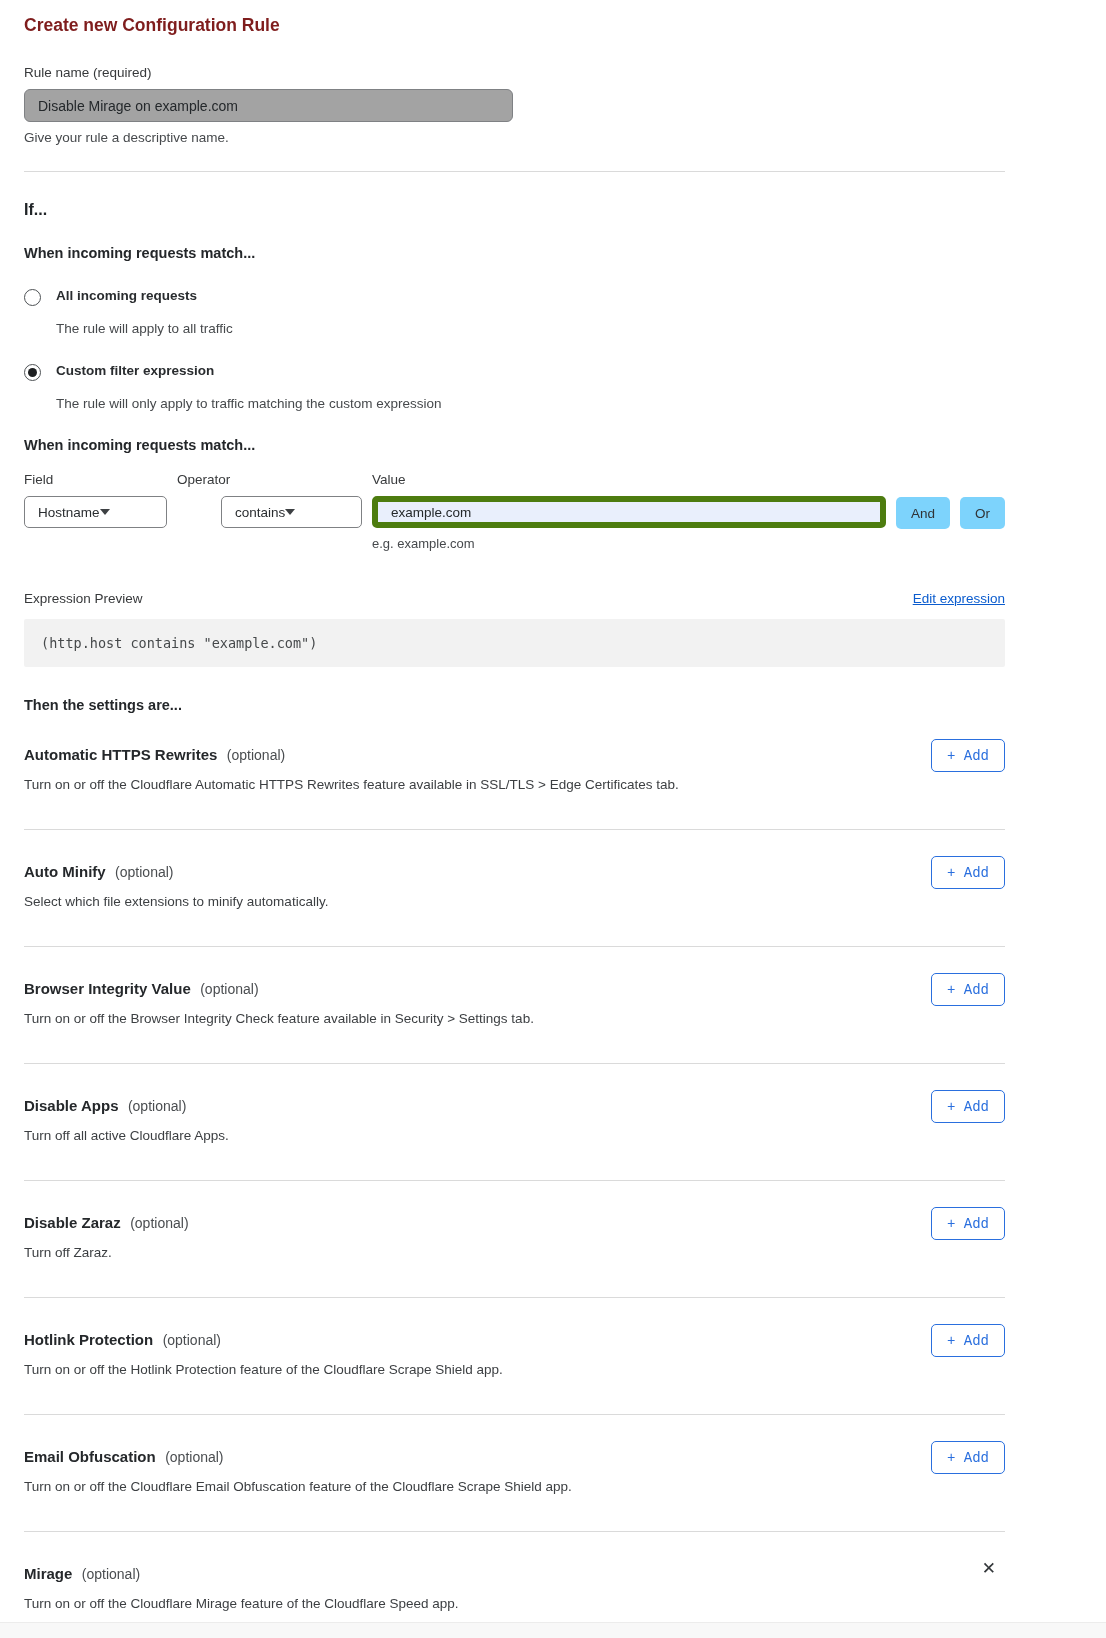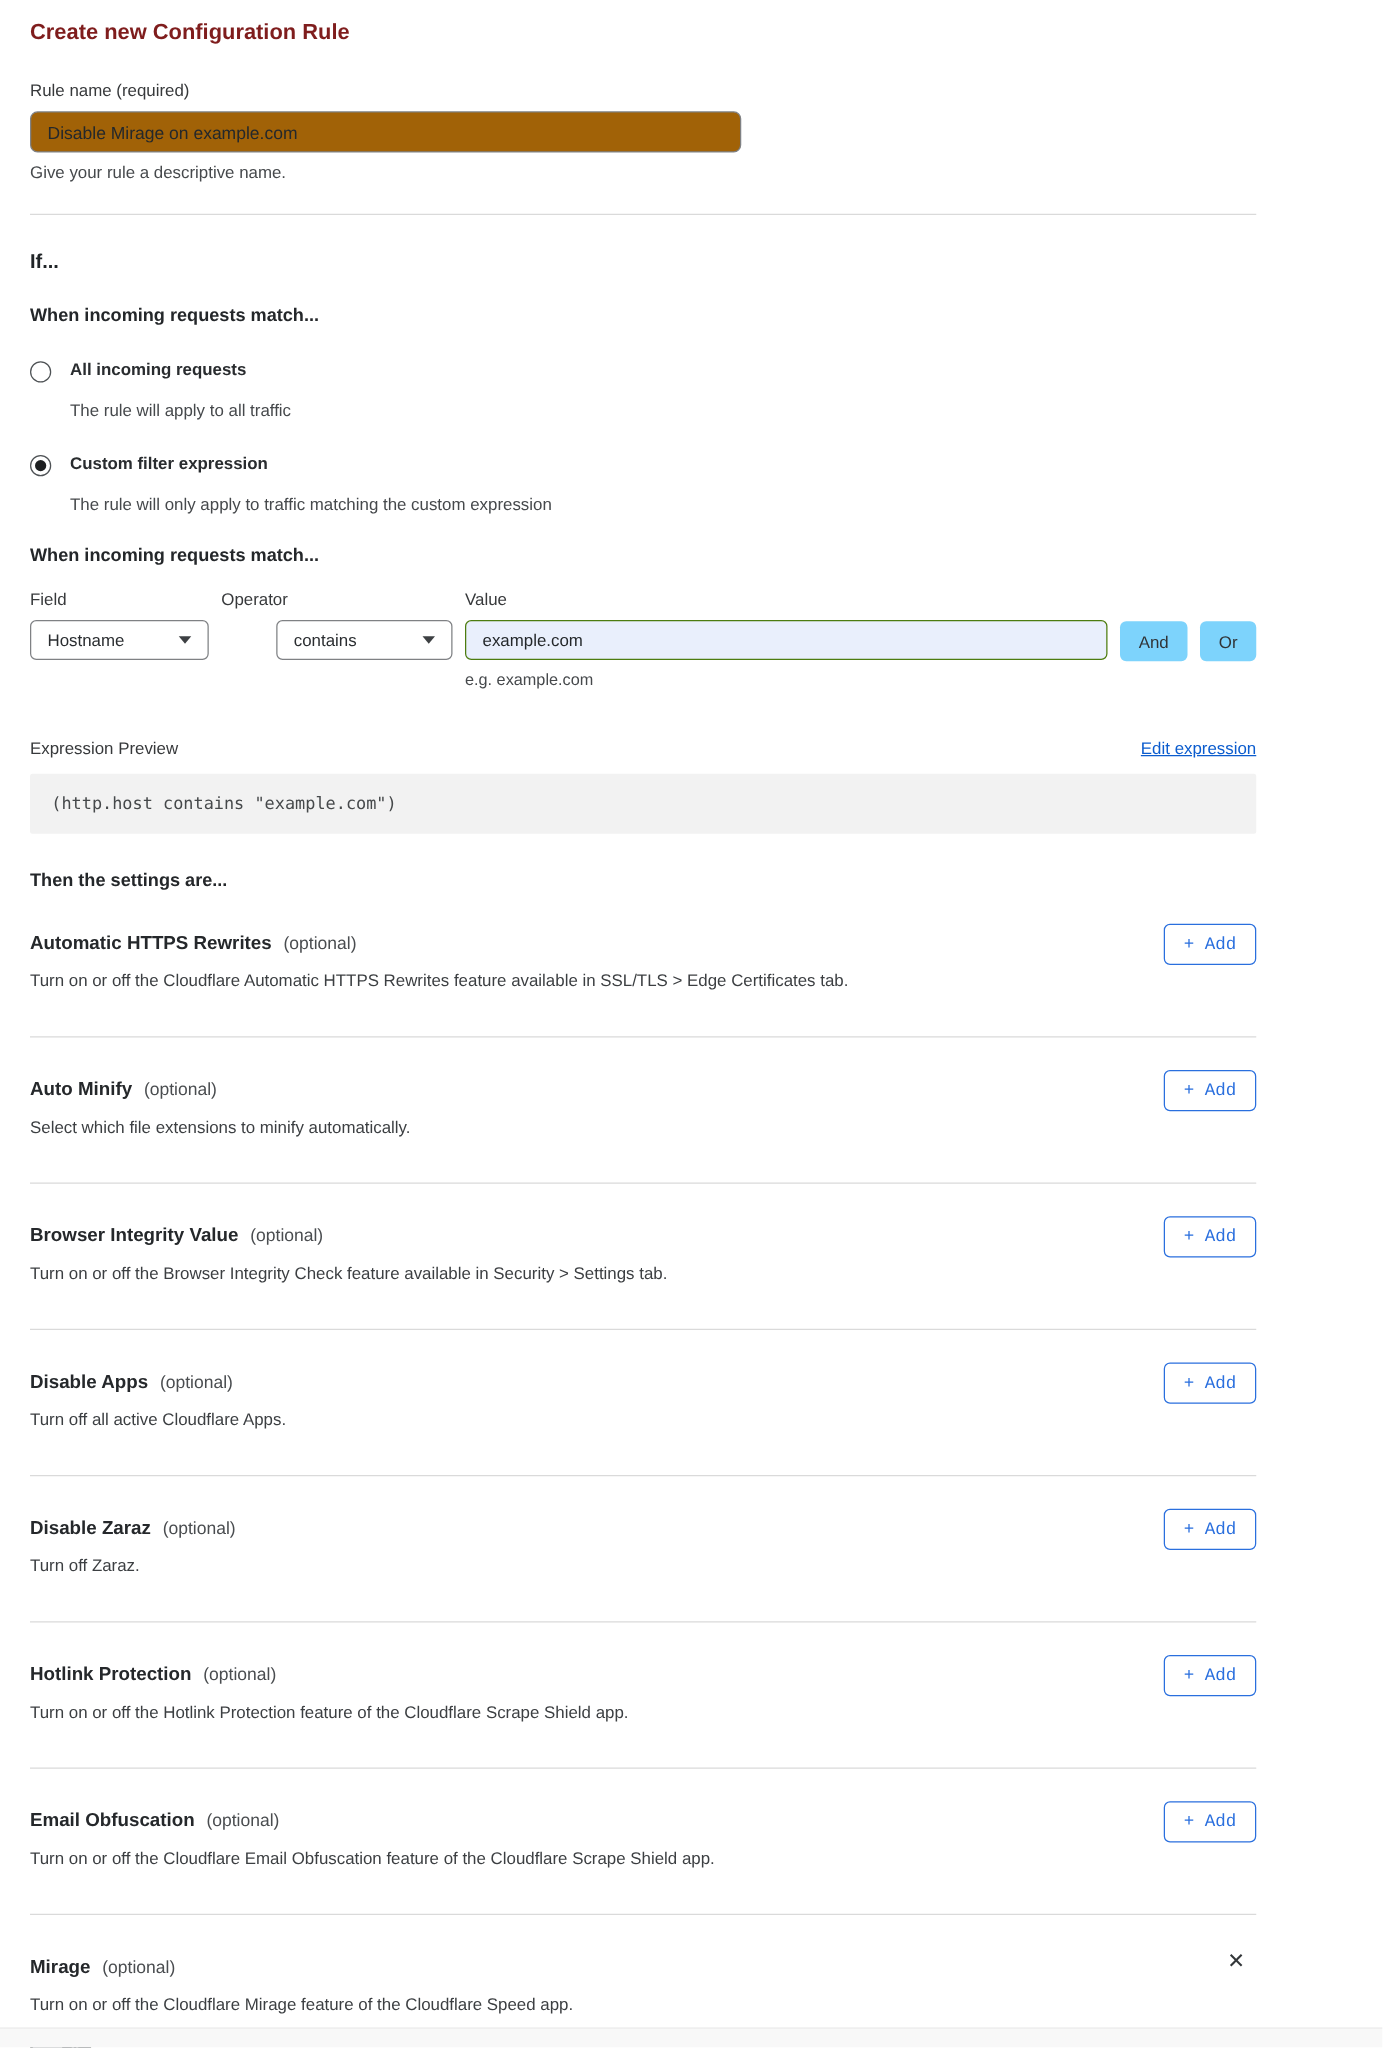--- a/index.html
+++ b/index.html
@@ -6,49 +6,49 @@
   body{
     width:1106px;height:1638px;position:relative;overflow:hidden;
     background:#fff;color:#3c3f42;
     font-family:"Liberation Sans","DejaVu Sans",sans-serif;
     -webkit-font-smoothing:antialiased;
   }
   .page{width:981px;margin-left:24px;}
   h1.page-title{font-size:17.5px;font-weight:700;color:#7f1d1d;margin:15px 0 0;}
   .field-label{display:block;margin-top:29px;font-size:13.5px;color:#37393b;}
   .text-input{
-    margin-top:9px;width:569px;height:33px;box-sizing:border-box;
+    margin-top:9px;width:489px;height:33px;box-sizing:border-box;
     border:1px solid #7f8184;border-radius:6px;padding:0 13px;
-    font-size:14px;color:#24282b;font-family:inherit;background:#a16207;
+    font-size:14px;color:#24282b;font-family:inherit;background:#a3a3a3;
   }
   .help{margin-top:8px;font-size:13.5px;color:#46494c;}
   .divider{border:none;border-top:1px solid #dadada;margin:26px 0 0;}
   h2.if-heading{font-size:16px;font-weight:700;color:#202427;margin:29px 0 0;}
   h3.subhead{font-size:14.5px;font-weight:700;color:#24272a;margin:26px 0 0;}
   .radio-row{display:flex;gap:15px;margin-top:27px;cursor:pointer;align-items:flex-start;}
   .radio{
     width:17px;height:17px;flex:none;box-sizing:border-box;margin-top:1px;
     border:1.5px solid #4e5255;border-radius:50%;background:#fff;position:relative;
   }
   .radio.checked::after{content:'';position:absolute;inset:3px;border-radius:50%;background:#1d1f21;}
   .radio-label{font-size:13.5px;font-weight:700;color:#292c2f;}
   .radio-desc{margin-top:18px;font-size:13.5px;color:#46494c;text-align:right;}
   .builder-row{display:flex;gap:10px;margin-top:19px;align-items:flex-start;}
   .col-label{font-size:13.5px;color:#37393b;margin-bottom:9px;}
   .select{
     height:32px;box-sizing:border-box;border:1px solid #7f8184;border-radius:5px;
-    display:flex;align-items:center;justify-content:space-between;
+    display:flex;align-items:center;justify-content:flex-start;
     padding:0 13px;font-size:13.5px;color:#2a2d30;background:#fff;cursor:pointer;
   }
   .select.field-w{width:143px;}
   .select.op-w{width:141px;margin-left:44px;}
   .chevron{width:0;height:0;border-left:5px solid transparent;border-right:5px solid transparent;border-top:6px solid #3d4043;}
   .value-col{flex:1;}
   .value-input{
-    width:100%;height:32px;box-sizing:border-box;border:1px solid #4d7c0f;border-radius:5px;
+    width:100%;height:32px;box-sizing:border-box;border:6px solid #4d7c0f;border-radius:5px;
     background:var(--value-field-highlight,#e9effc);padding:0 13px;font-size:13.5px;color:#24282b;font-family:inherit;
   }
   .hint{margin-top:8px;font-size:13px;color:#46494c;}
   .gray-btn{
     height:32px;margin-top:25px;padding:0 15px;border:none;border-radius:5px;
     background:#7dd3fc;color:#303336;font-size:13.5px;font-family:inherit;cursor:pointer;
   }
   .preview-head{display:flex;justify-content:space-between;align-items:baseline;margin-top:40px;}
   .preview-label{font-size:13.5px;color:#37393b;}
   .edit-link{font-size:13.5px;color:var(--link-blue,#0b5cce);text-decoration:underline;cursor:pointer;}

